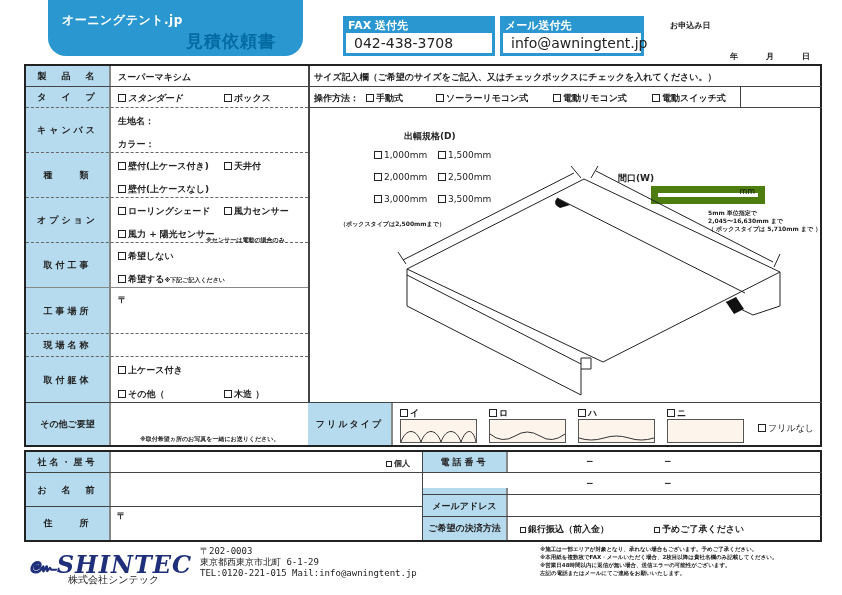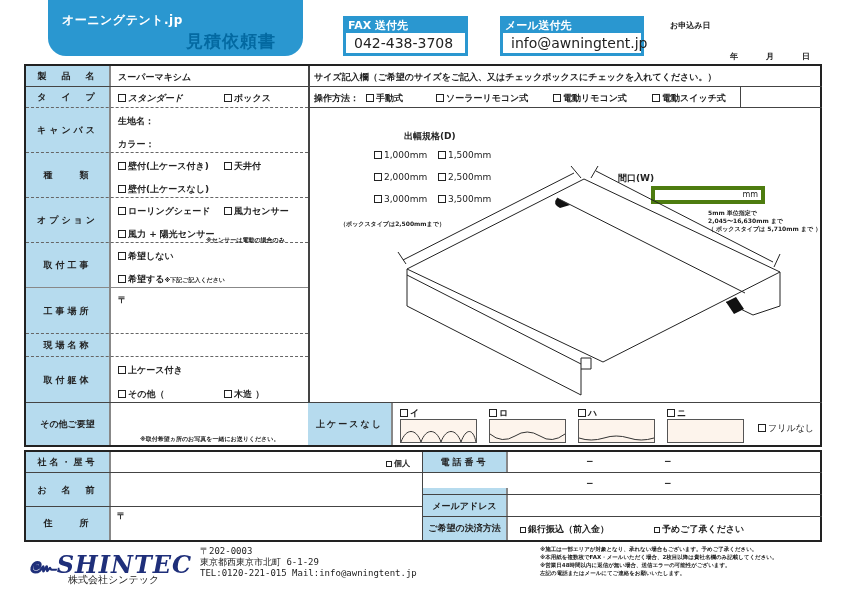--- a/index.html
+++ b/index.html
@@ -41,21 +41,21 @@
   .addr { position: absolute; left: 200px; top: 546px; font-size: 9px; color: #222; line-height: 11px; font-family: "DejaVu Sans Mono", monospace; }
   .notes { position: absolute; left: 540px; top: 545px; font-size: 5.5px; font-weight: bold; line-height: 8px; color: #222; }
 </style>
 </head>
 <body>
 
 <div class="title-tab"></div>
 <div class="title-site">オーニングテント.jp</div>
 <div class="title-main">見積依頼書</div>
 
-<div class="contact-box" style="left:343px; width:125px;">
+<div class="contact-box" style="left:343px; width:152px;">
   <div class="lbl">FAX 送付先</div>
   <div class="val" style="text-align:left;">042-438-3708</div>
 </div>
 <div class="contact-box" style="left:500px; width:144px;">
   <div class="lbl">メール送付先</div>
   <div class="val">info@awningtent.jp</div>
 </div>
 <div class="apply-date">お申込み日</div>
 <div class="date-y">年</div>
 <div class="date-m">月</div>
@@ -129,21 +129,21 @@
   <div class="field" style="left:378px;top:64px;">出幅規格(D)</div>
   <div class="field" style="left:348px;top:84px;font-weight:normal;"><span class="cb"></span><span>1,000mm</span></div>
   <div class="field" style="left:412px;top:84px;font-weight:normal;"><span class="cb"></span><span>1,500mm</span></div>
   <div class="field" style="left:348px;top:106px;font-weight:normal;"><span class="cb"></span><span>2,000mm</span></div>
   <div class="field" style="left:412px;top:106px;font-weight:normal;"><span class="cb"></span><span>2,500mm</span></div>
   <div class="field" style="left:348px;top:128px;font-weight:normal;"><span class="cb"></span><span>3,000mm</span></div>
   <div class="field" style="left:412px;top:128px;font-weight:normal;"><span class="cb"></span><span>3,500mm</span></div>
   <div class="field small" style="left:314px;top:154px;">（ボックスタイプは2,500mmまで）</div>
 
   <div class="field" style="left:592px;top:106px;">間口(W)</div>
-  <div class="abs" style="left:625px;top:120px;width:114px;height:18px;border:4px solid #4d7c0f;">
+  <div class="abs" style="left:625px;top:120px;width:114px;height:18px;border:7px solid #4d7c0f;">
     <span class="abs" style="right:3px;bottom:1px;font-size:8px;">mm</span>
   </div>
   <div class="field small" style="left:682px;top:143px;font-weight:bold;line-height:8px;">
     <div>5mm 単位指定で</div>
     <div>2,045〜16,630mm まで</div>
     <div>（ ボックスタイプは 5,710mm まで ）</div>
   </div>
 
   <svg class="abs" style="left:370px;top:100px;" width="400" height="230" viewBox="370 100 400 230">
     <g fill="none" stroke="#222" stroke-width="1">
@@ -162,21 +162,21 @@
       <line x1="570" y1="105" x2="747" y2="196"></line>
       <line x1="372" y1="186" x2="380" y2="198"></line>
       <line x1="545" y1="100" x2="555" y2="112"></line>
       <line x1="565" y1="112" x2="572" y2="100"></line>
       <line x1="748" y1="201" x2="754" y2="188"></line>
     </g>
     <path d="M531,132 q-5,6 3,10 l10,-3 z" fill="#111"></path>
     <path d="M700,236 l10,-5 l8,12 l-10,5 z" fill="#111"></path>
   </svg>
 
-  <div class="label-col" style="left:282px;top:337px;width:85px;height:42px;letter-spacing:2px;">上ケースなし</div>
+  <div class="label-col" style="left:282px;top:337px;width:85px;height:42px;letter-spacing:2px;">フリルタイプ</div>
   <div class="field" style="left:374px;top:341px;"><span class="cb"></span><span>イ</span></div>
   <div class="field" style="left:463px;top:341px;"><span class="cb"></span><span>ロ</span></div>
   <div class="field" style="left:552px;top:341px;"><span class="cb"></span><span>ハ</span></div>
   <div class="field" style="left:641px;top:341px;"><span class="cb"></span><span>ニ</span></div>
 
   <div class="frill-box" style="left:374px;top:353px;">
     <svg width="75" height="22">
         <path d="M0,22 C5,8 15,8 20,22 C25,8 35,8 40,22 C45,8 55,8 60,22 C65,8 72,8 75,22" fill="none" stroke="#333"></path>
       </svg>
   </div>

